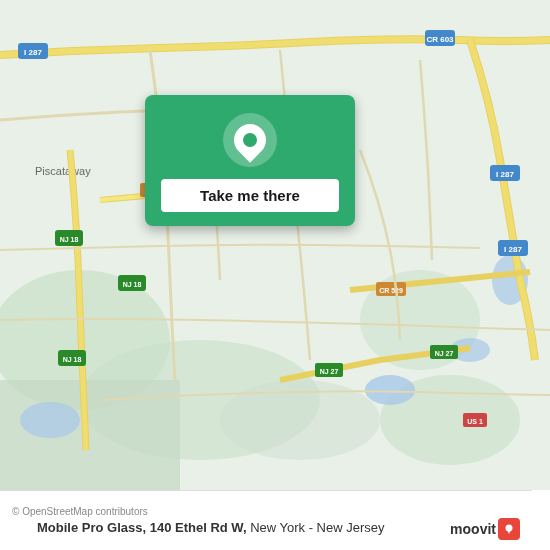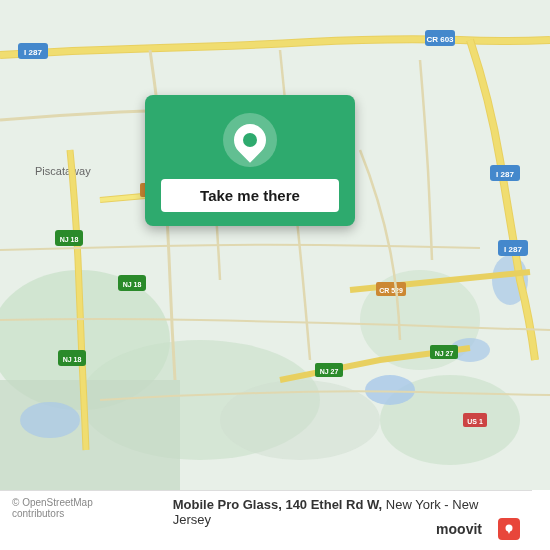--- a/index.html
+++ b/index.html
@@ -86,20 +86,21 @@
       width: 100%;
       text-align: center;
     }
 
     
     #bottom-bar {
       width: 532px;
       height: 60px;
       background: white;
       display: flex;
+      flex-direction: column;
       justify-content: center;
       padding: 6px 12px;
       border-top: 1px solid #ddd;
       position: relative;
     }
 
     #attribution {
       font-size: 10px;
       color: #888;
       margin-bottom: 3px;
@@ -111,21 +112,21 @@
       font-weight: 400;
       padding-left: 25px;
     }
 
     #moovit-logo {
       position: absolute;
       right: 12px;
       bottom: 10px;
       display: flex;
       align-items: center;
-      gap: 16px;
+      gap: 2px;
     }
 
     #moovit-text {
       font-size: 14px;
       font-weight: 700;
       color: #333;
     }
 
     #moovit-icon {
       width: 22px;

